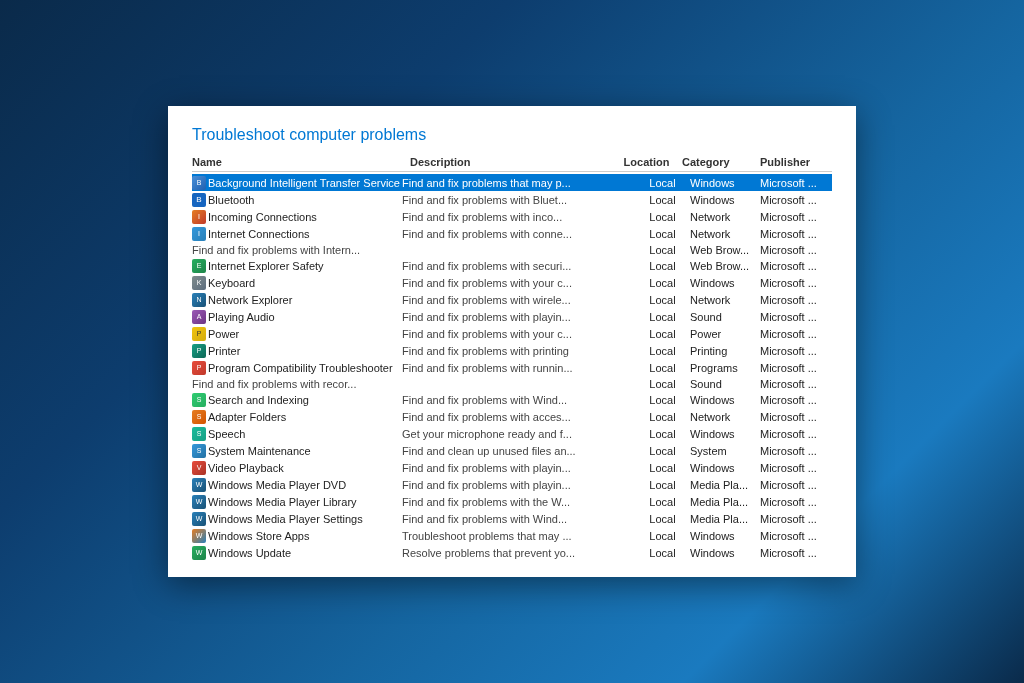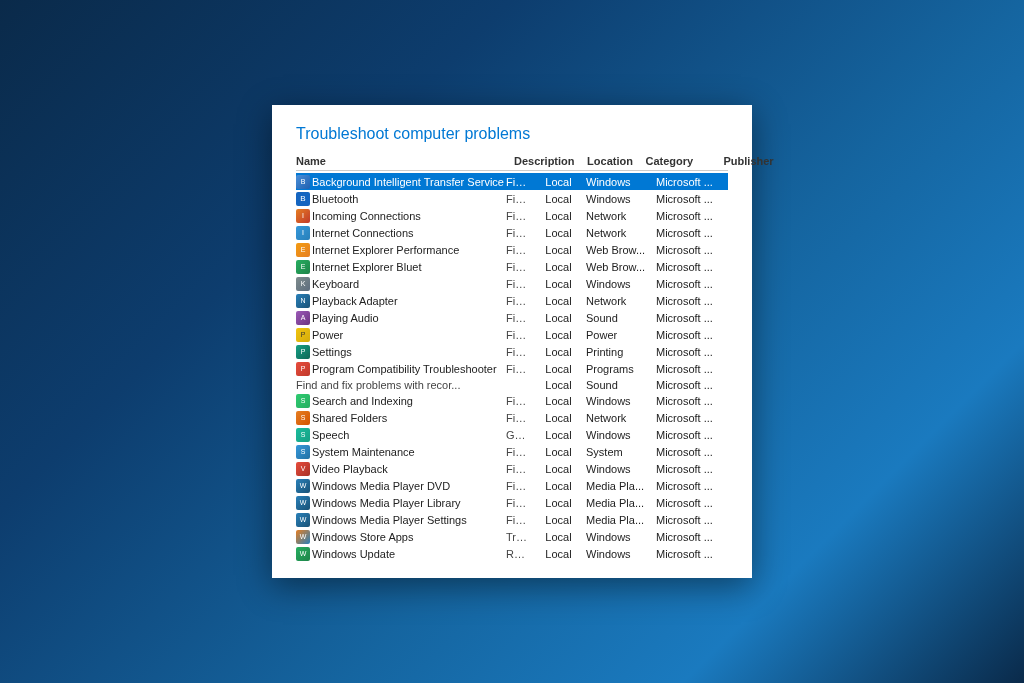--- a/index.html
+++ b/index.html
@@ -8,21 +8,21 @@
       height: 683px;
       background: linear-gradient(135deg, #0a2a4a 0%, #0d3d6e 30%, #1565a0 60%, #1a7abf 80%, #0a2a4a 100%);
       display: flex;
       align-items: center;
       justify-content: center;
       font-family: 'Segoe UI', Arial, sans-serif;
       overflow: hidden;
     }
     .window {
       background: #fff;
-      width: 480px;
+      width: 688px;
       min-height: 420px;
       box-shadow: 0 8px 32px rgba(0,0,0,0.45);
       padding: 20px 24px 16px 24px;
     }
     .title {
       color: #0078d4;
       font-size: 16px;
       font-weight: 400;
       margin-bottom: 12px;
     }
@@ -154,53 +154,49 @@
     <div class="row-name col-name">
       <span class="icon ic-inetconn">I</span>
       <span>Internet Connections</span>
     </div>
     <div class="row-desc col-desc">Find and fix problems with conne...</div>
     <div class="row-loc col-loc">Local</div>
     <div class="row-cat col-cat">Network</div>
     <div class="row-pub col-pub">Microsoft ...</div>
   </div>
       <div class="row">
-    <div class="row-name col-name">
-      <span class="icon ic-ieperf">E</span>
-      <span>Internet Explorer Performance</span>
-    </div>
     <div class="row-desc col-desc">Find and fix problems with Intern...</div>
     <div class="row-loc col-loc">Local</div>
     <div class="row-cat col-cat">Web Brow...</div>
     <div class="row-pub col-pub">Microsoft ...</div>
   </div>
       <div class="row">
     <div class="row-name col-name">
       <span class="icon ic-iesafe">E</span>
-      <span>Internet Explorer Bluet</span>
+      <span>Internet Explorer Safety</span>
     </div>
     <div class="row-desc col-desc">Find and fix problems with securi...</div>
     <div class="row-loc col-loc">Local</div>
     <div class="row-cat col-cat">Web Brow...</div>
     <div class="row-pub col-pub">Microsoft ...</div>
   </div>
       <div class="row">
     <div class="row-name col-name">
       <span class="icon ic-keyboard">K</span>
       <span>Keyboard</span>
     </div>
     <div class="row-desc col-desc">Find and fix problems with your c...</div>
     <div class="row-loc col-loc">Local</div>
     <div class="row-cat col-cat">Windows</div>
     <div class="row-pub col-pub">Microsoft ...</div>
   </div>
       <div class="row">
     <div class="row-name col-name">
       <span class="icon ic-netadapt">N</span>
-      <span>Playback Adapter</span>
+      <span>Network Explorer</span>
     </div>
     <div class="row-desc col-desc">Find and fix problems with wirele...</div>
     <div class="row-loc col-loc">Local</div>
     <div class="row-cat col-cat">Network</div>
     <div class="row-pub col-pub">Microsoft ...</div>
   </div>
       <div class="row">
     <div class="row-name col-name">
       <span class="icon ic-audio">A</span>
       <span>Playing Audio</span>
@@ -216,21 +212,21 @@
       <span>Power</span>
     </div>
     <div class="row-desc col-desc">Find and fix problems with your c...</div>
     <div class="row-loc col-loc">Local</div>
     <div class="row-cat col-cat">Power</div>
     <div class="row-pub col-pub">Microsoft ...</div>
   </div>
       <div class="row">
     <div class="row-name col-name">
       <span class="icon ic-printer">P</span>
-      <span>Settings</span>
+      <span>Printer</span>
     </div>
     <div class="row-desc col-desc">Find and fix problems with printing</div>
     <div class="row-loc col-loc">Local</div>
     <div class="row-cat col-cat">Printing</div>
     <div class="row-pub col-pub">Microsoft ...</div>
   </div>
       <div class="row">
     <div class="row-name col-name">
       <span class="icon ic-progcomp">P</span>
       <span>Program Compatibility Troubleshooter</span>
@@ -252,21 +248,21 @@
       <span>Search and Indexing</span>
     </div>
     <div class="row-desc col-desc">Find and fix problems with Wind...</div>
     <div class="row-loc col-loc">Local</div>
     <div class="row-cat col-cat">Windows</div>
     <div class="row-pub col-pub">Microsoft ...</div>
   </div>
       <div class="row">
     <div class="row-name col-name">
       <span class="icon ic-shared">S</span>
-      <span>Shared Folders</span>
+      <span>Adapter Folders</span>
     </div>
     <div class="row-desc col-desc">Find and fix problems with acces...</div>
     <div class="row-loc col-loc">Local</div>
     <div class="row-cat col-cat">Network</div>
     <div class="row-pub col-pub">Microsoft ...</div>
   </div>
       <div class="row">
     <div class="row-name col-name">
       <span class="icon ic-speech">S</span>
       <span>Speech</span>

